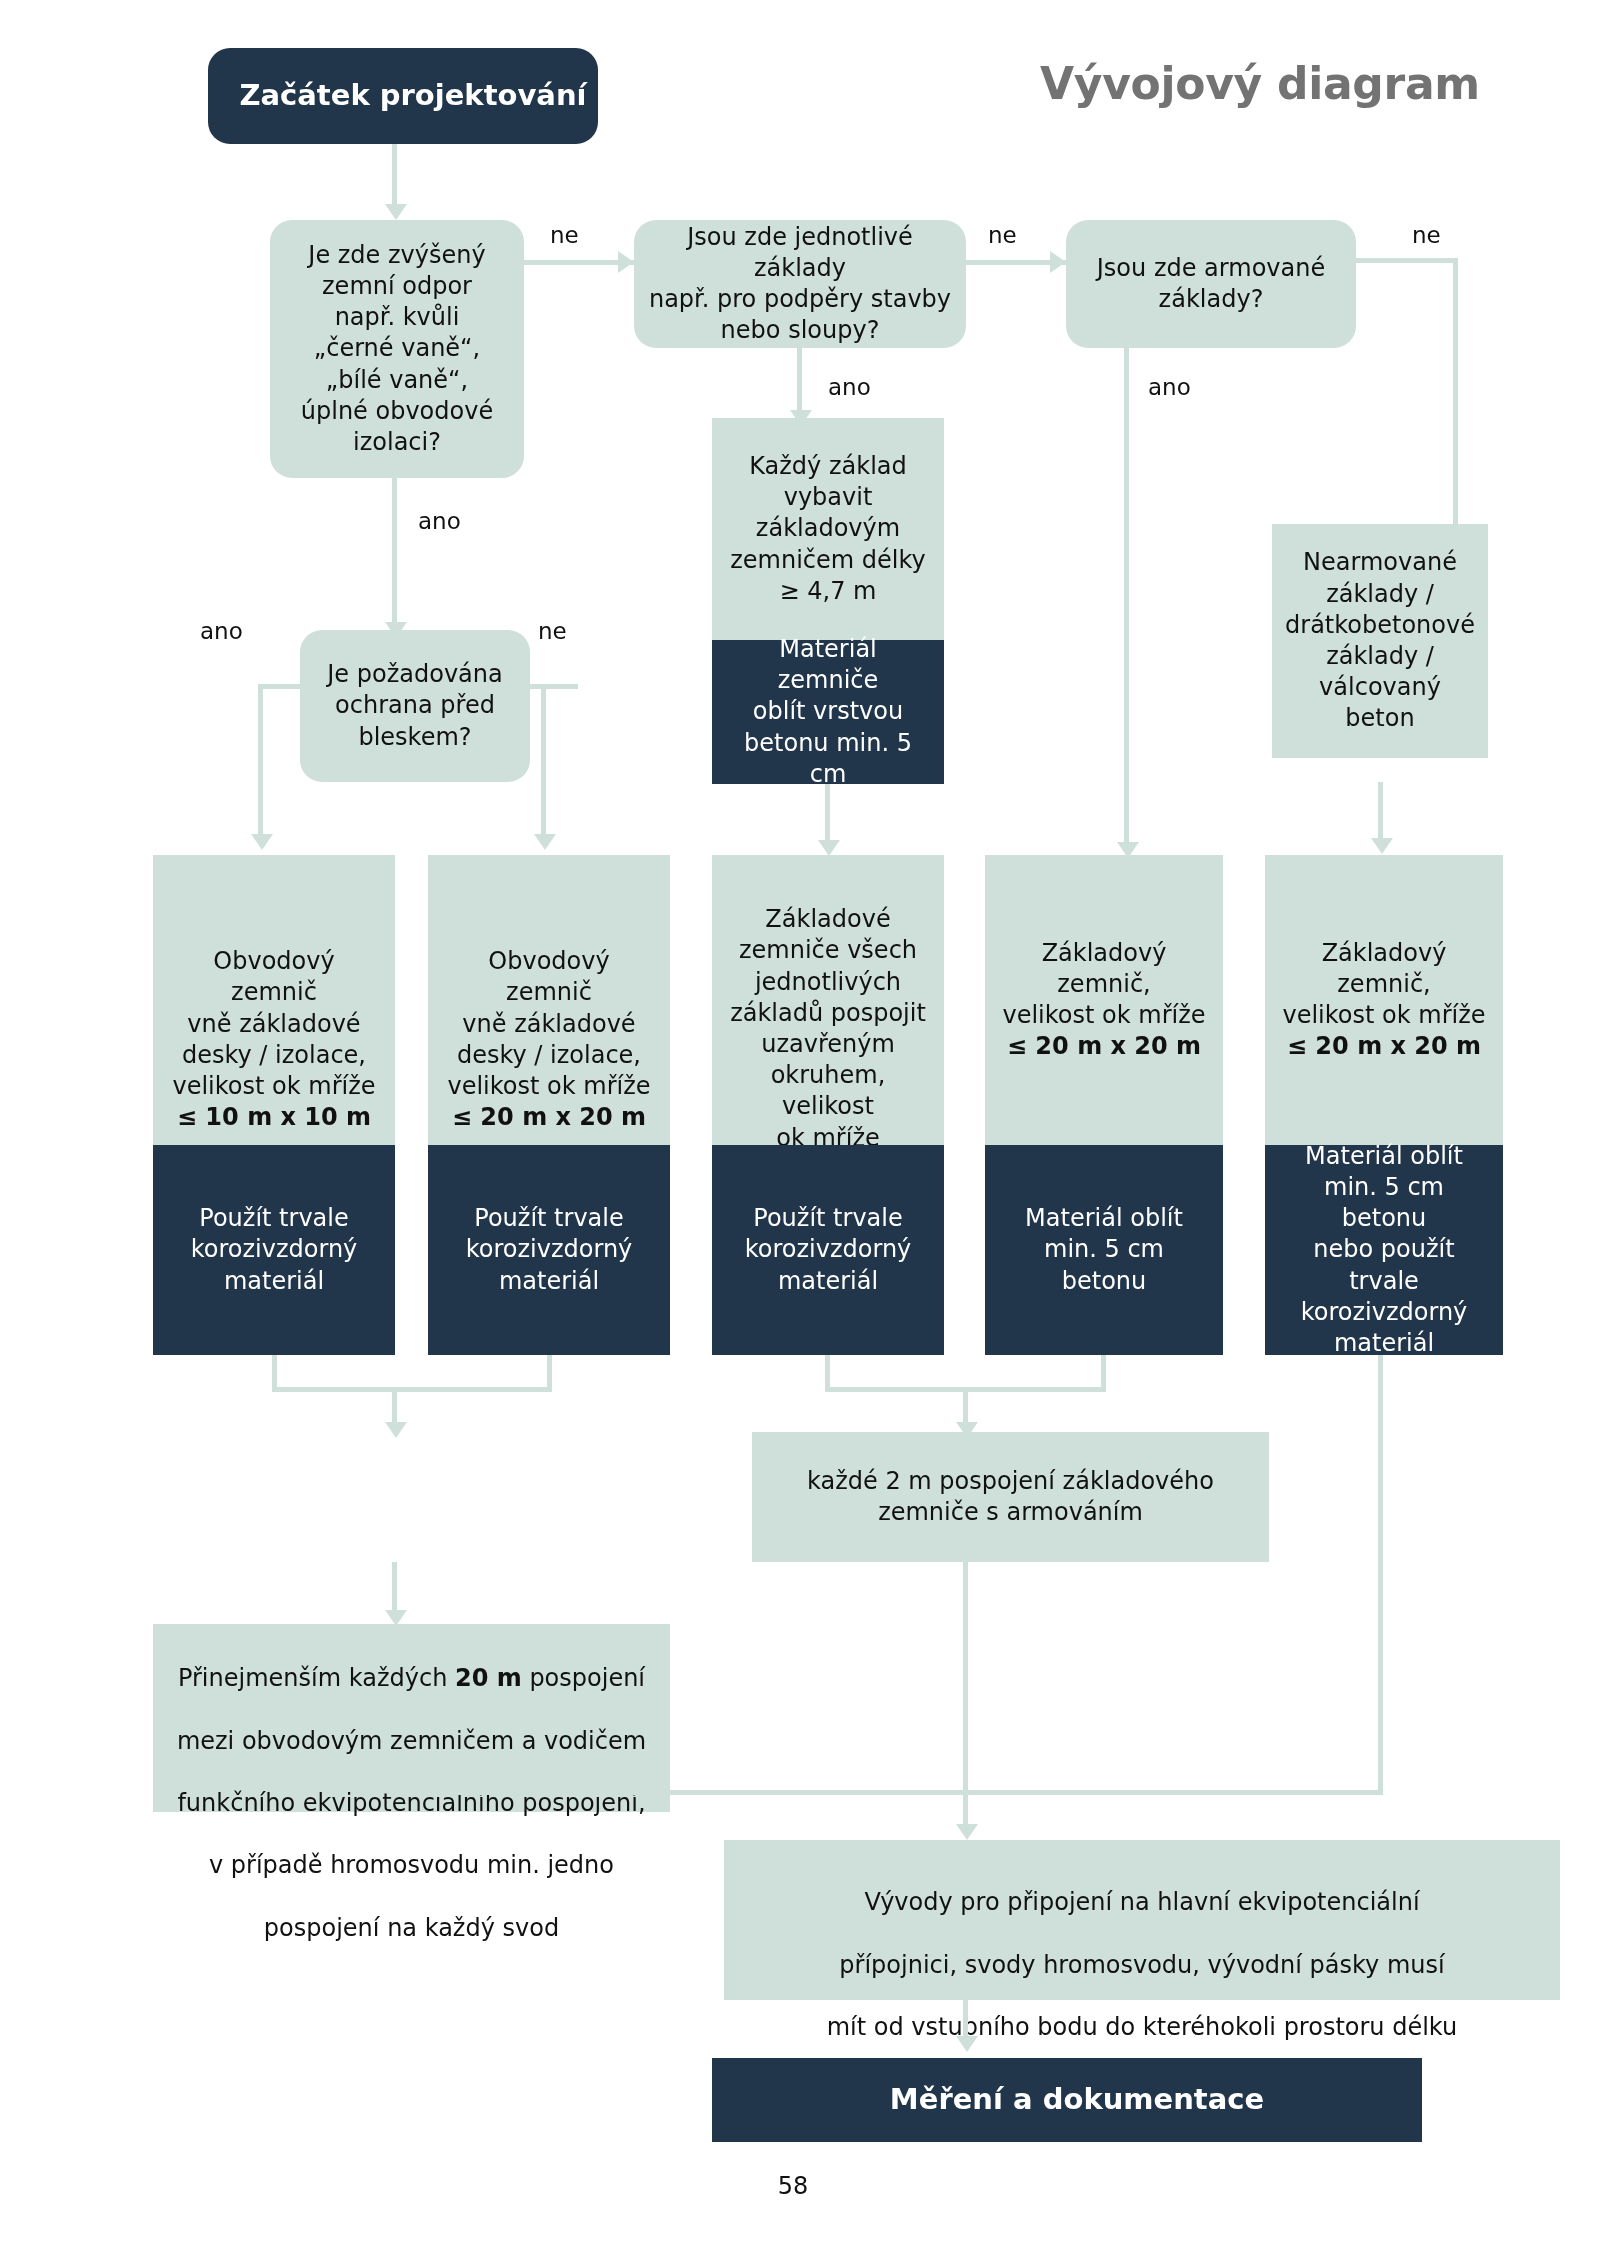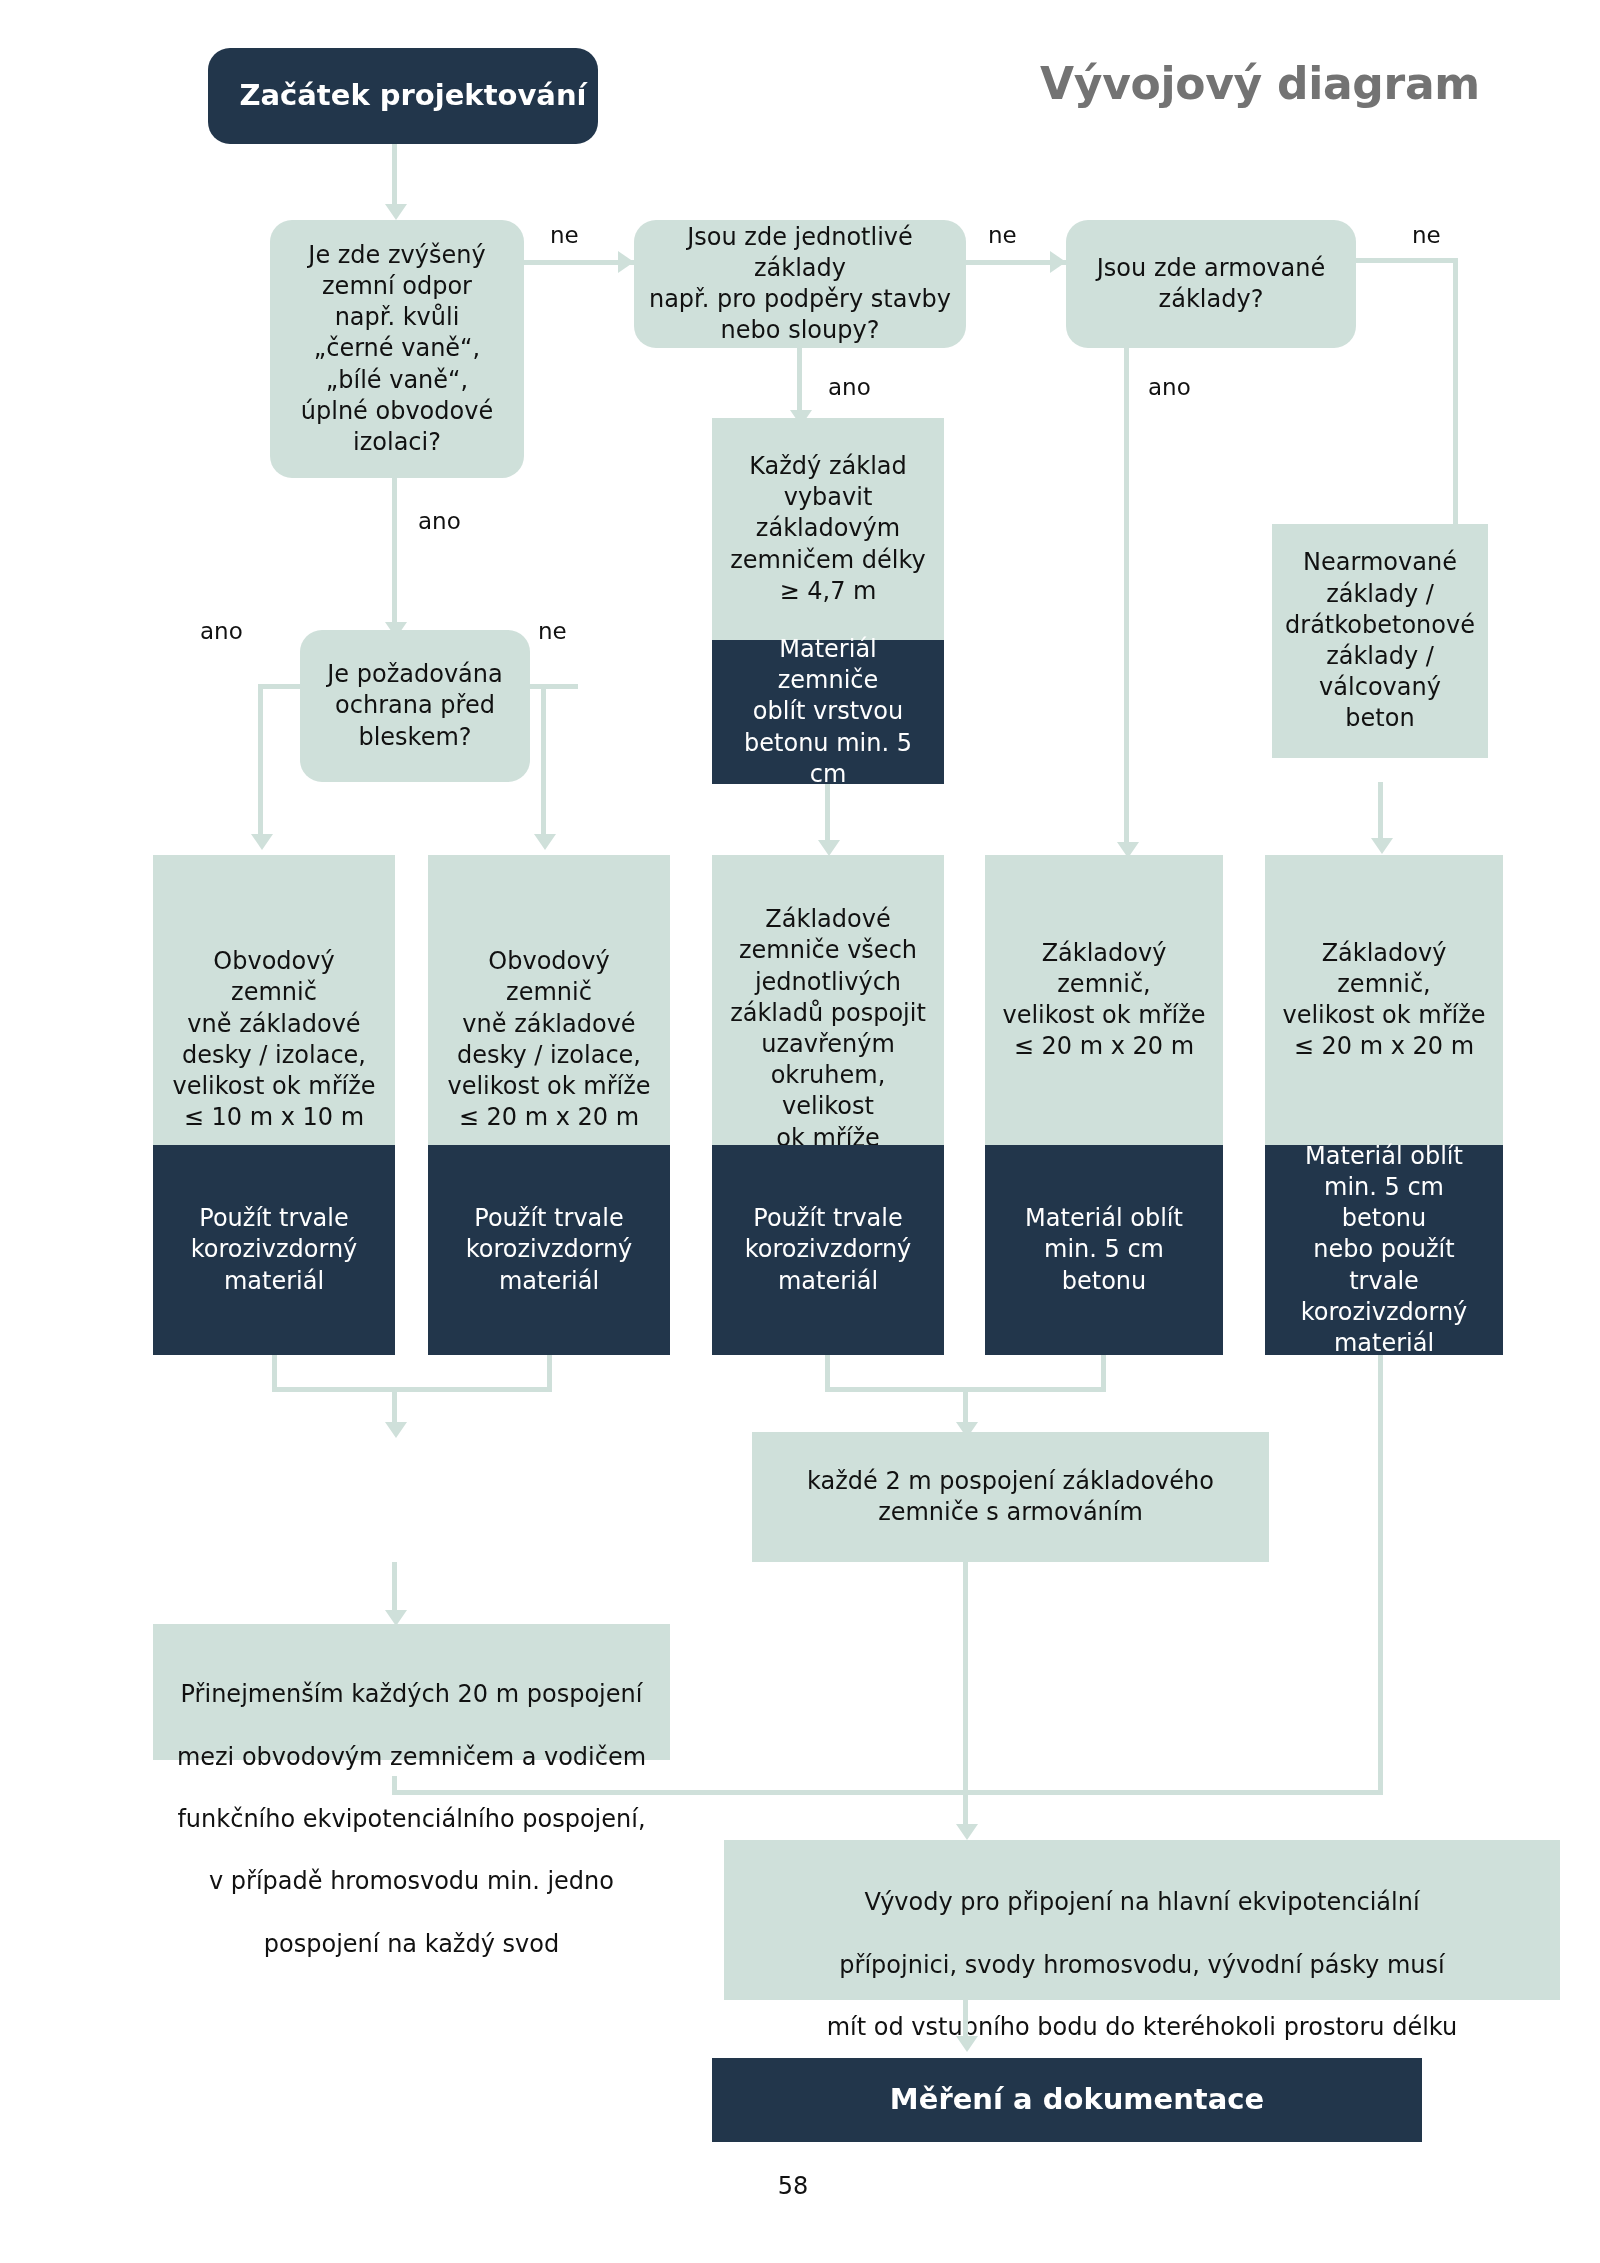--- a/index.html
+++ b/index.html
@@ -81,21 +81,21 @@
     position:absolute;
     font-size:23px;
     color:#111111;
   }
   .pageno{
     position:absolute;
     font-size:24px;
     color:#111111;
     text-align:center;
   }
-  b{font-weight:normal;}
+  b{font-weight:bold;}
 </style>
 </head>
 <body>
 
 <div class="page">
 
   <div class="title" style="left:1040px; top:58px;">Vývojový diagram</div>
 
   <div class="node terminator" style="left:208px; top:48px; width:390px; height:96px;">Začátek projektování</div>
 
@@ -242,21 +242,21 @@
   <div class="ln hl" style="left:825px; top:1387px; width:281px; height:5px;"></div>
   <div class="ln vl" style="left:963px; top:1387px; width:5px; height:42px;"></div>
   <div class="arrow-d" style="left:956px; top:1422px;"></div>
 
   <div class="ln vl" style="left:1378px; top:1355px; width:5px; height:438px;"></div>
 
 
   <div class="ln vl" style="left:392px; top:1562px; width:5px; height:52px;"></div>
   <div class="arrow-d" style="left:385px; top:1610px;"></div>
 
-  <div class="node green pad" style="left:153px; top:1624px; width:517px; height:136px; display:block; padding-top:24px;">
+  <div class="node green pad" style="left:153px; top:1624px; width:517px; height:188px; display:block; padding-top:8px;">
     <div><span>Přinejmenším každých </span><b>20 m</b><span> pospojení</span></div>
     <div>mezi obvodovým zemničem a vodičem</div>
     <div>funkčního ekvipotenciálního pospojení,</div>
     <div>v případě hromosvodu min. jedno</div>
     <div>pospojení na každý svod</div>
   </div>
 
   <div class="node green pad" style="left:752px; top:1432px; width:517px; height:130px;">každé 2 m pospojení základového
 zemniče s armováním</div>
 

